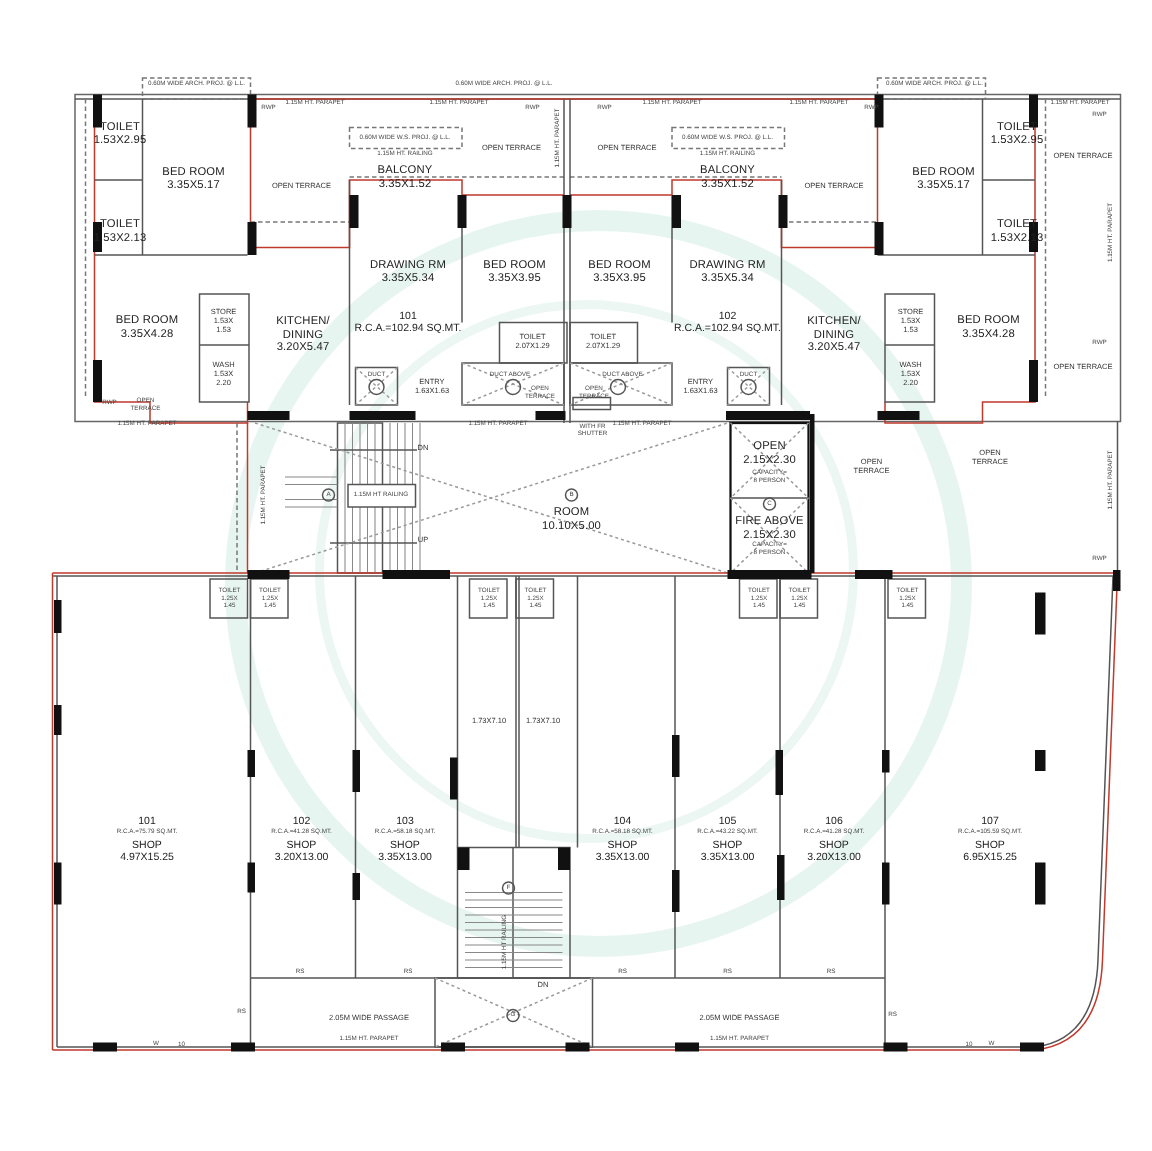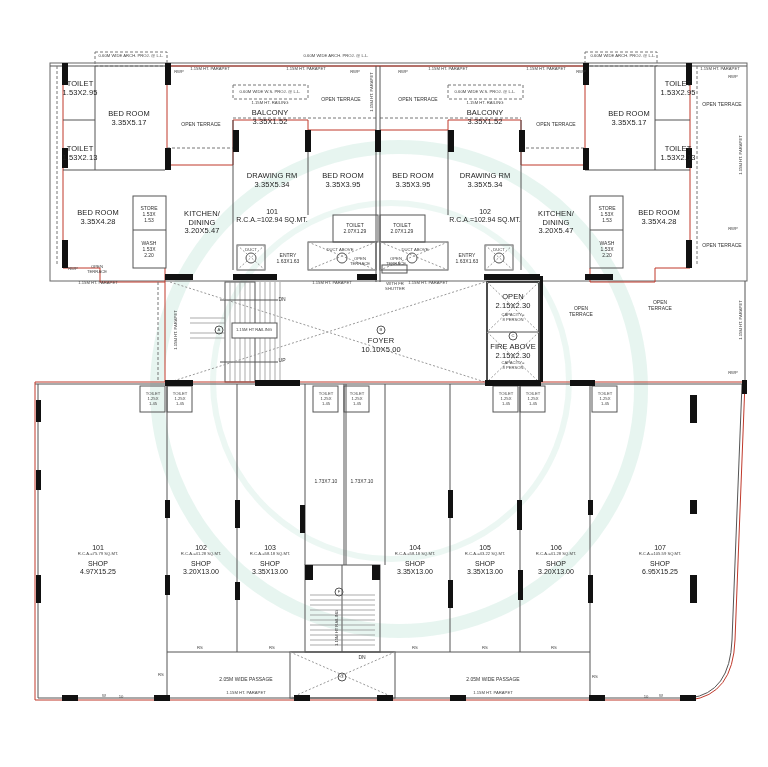--- a/index.html
+++ b/index.html
@@ -356,21 +356,21 @@
   </div>
 <div class="lbl tiny" style="left:97px;top:270px;width:30px;white-space:normal">OPEN TERRACE</div>
 
 <div class="lbl tiny vert" style="left:176px;top:330px">1.15M HT. PARAPET</div>
 <div class="lbl tiny" style="left:254px;top:330px;white-space:normal;width:40px">1.15M HT RAILING</div>
 <div class="lbl tiny" style="left:219px;top:330px">A</div>
 <div class="lbl small" style="left:282px;top:300px">DN</div>
 <div class="lbl small" style="left:282px;top:361px">UP</div>
 <div class="lbl tiny" style="left:381px;top:330px">B</div>
 <div class="lbl room-name" style="left:381px;top:346px">
-    <div>FOYER</div>
+    <div>ROOM</div>
     <div>10.10X5.00</div>
   </div>
 <div class="lbl room-name" style="left:513px;top:302px">
     <div>OPEN</div>
     <div>2.15X2.30</div>
   </div>
 <div class="lbl tiny" style="left:513px;top:318px;white-space:pre">CAPACITY=
 8 PERSON</div>
 <div class="lbl tiny" style="left:513px;top:336px">C</div>
 <div class="lbl room-name" style="left:513px;top:352px">

